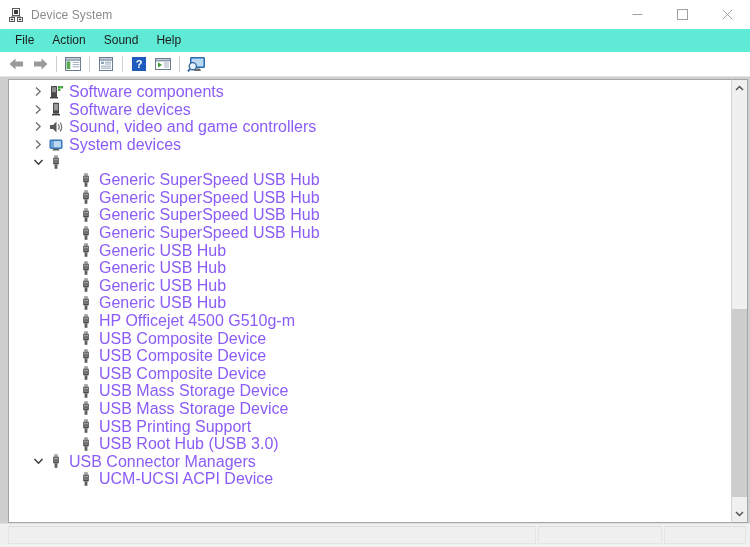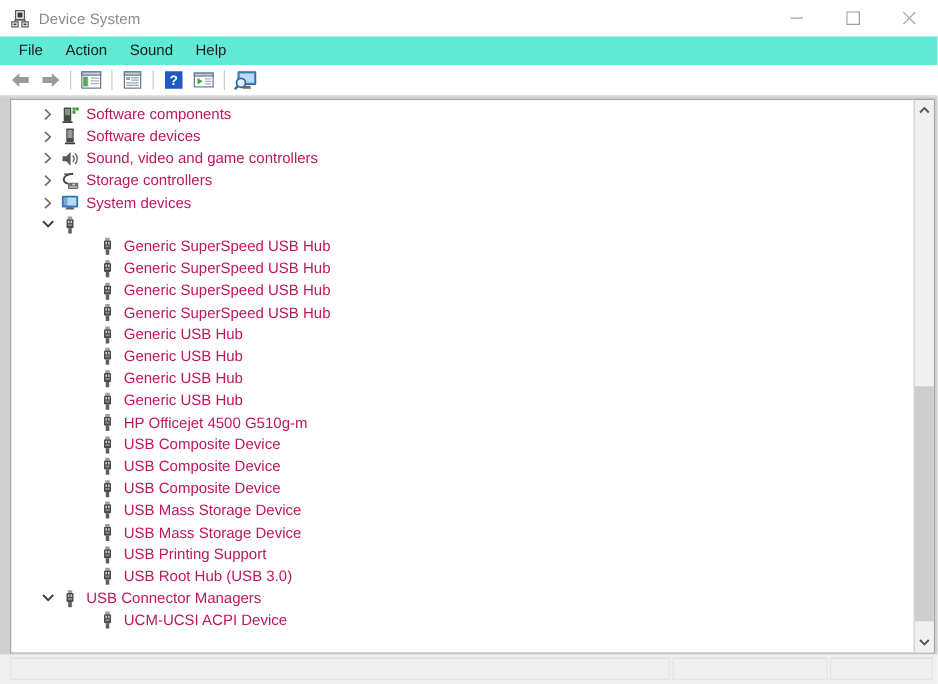--- a/index.html
+++ b/index.html
@@ -134,22 +134,22 @@
     top: 3px;
     left: 0;
     right: 0;
     bottom: 0;
   }
   .tree-row {
     height: 17.6px;
     display: flex;
     align-items: center;
     white-space: nowrap;
-    font-size: 12px;
-    color: #be185d;
+    font-size: 16px;
+    color: #8b5cf6;
     padding-left: 22px;
     box-sizing: border-box;
   }
   .chev {
     width: 15px;
     height: 16px;
     flex: none;
     display: flex;
     align-items: center;
     justify-content: center;
@@ -401,38 +401,20 @@
             <span class="row-label">Sound, video and game controllers</span>
           </div>
           <div class="tree-row indent-1">
             <span class="chev">
               <svg width="9" height="11" viewBox="0 0 9 11">
                 <path d="M2 1.5 L6.2 5.5 L2 9.5" fill="none" stroke="#6d6d6d" stroke-width="1.3"></path>
               </svg>
             </span>
             <span class="dev-icon">
               <svg width="16" height="16" viewBox="0 0 16 16">
-                <path d="M10.5 2 C6 2 3 4.2 3 6.6 C3 8.6 5 9.6 6.6 9.9" fill="none" stroke="#4a4a4a" stroke-width="1.6"></path>
-                <path d="M3.4 2.4 L10.4 2.4" stroke="#4a4a4a" stroke-width="1.2"></path>
-                <rect x="6.4" y="9.2" width="8.2" height="5" rx="0.6" fill="#6f6f6f"></rect>
-                <rect x="7.2" y="10" width="2.2" height="1.4" fill="#3f9d35"></rect>
-                <rect x="9.8" y="10" width="2.2" height="1.4" fill="#cfcfcf"></rect>
-                <rect x="7.2" y="12" width="6.6" height="1.3" fill="#b6b6b6"></rect>
-              </svg>
-            </span>
-            <span class="row-label">Storage controllers</span>
-          </div>
-          <div class="tree-row indent-1">
-            <span class="chev">
-              <svg width="9" height="11" viewBox="0 0 9 11">
-                <path d="M2 1.5 L6.2 5.5 L2 9.5" fill="none" stroke="#6d6d6d" stroke-width="1.3"></path>
-              </svg>
-            </span>
-            <span class="dev-icon">
-              <svg width="16" height="16" viewBox="0 0 16 16">
                 <rect x="2" y="3" width="12" height="8.4" rx="0.6" fill="#4a90d9" stroke="#2f6ca8" stroke-width="1"></rect>
                 <rect x="3.1" y="4.1" width="9.8" height="6.2" fill="#bcd9f2"></rect>
                 <path d="M5.4 11.8 L10.6 11.8 L11.6 13.6 L4.4 13.6 Z" fill="#5e5e5e"></path>
                 <rect x="2" y="3" width="4" height="8.4" fill="#3a7fc4" opacity="0.55"></rect>
               </svg>
             </span>
             <span class="row-label">System devices</span>
           </div>
           <div class="tree-row indent-1">
             <span class="chev">

